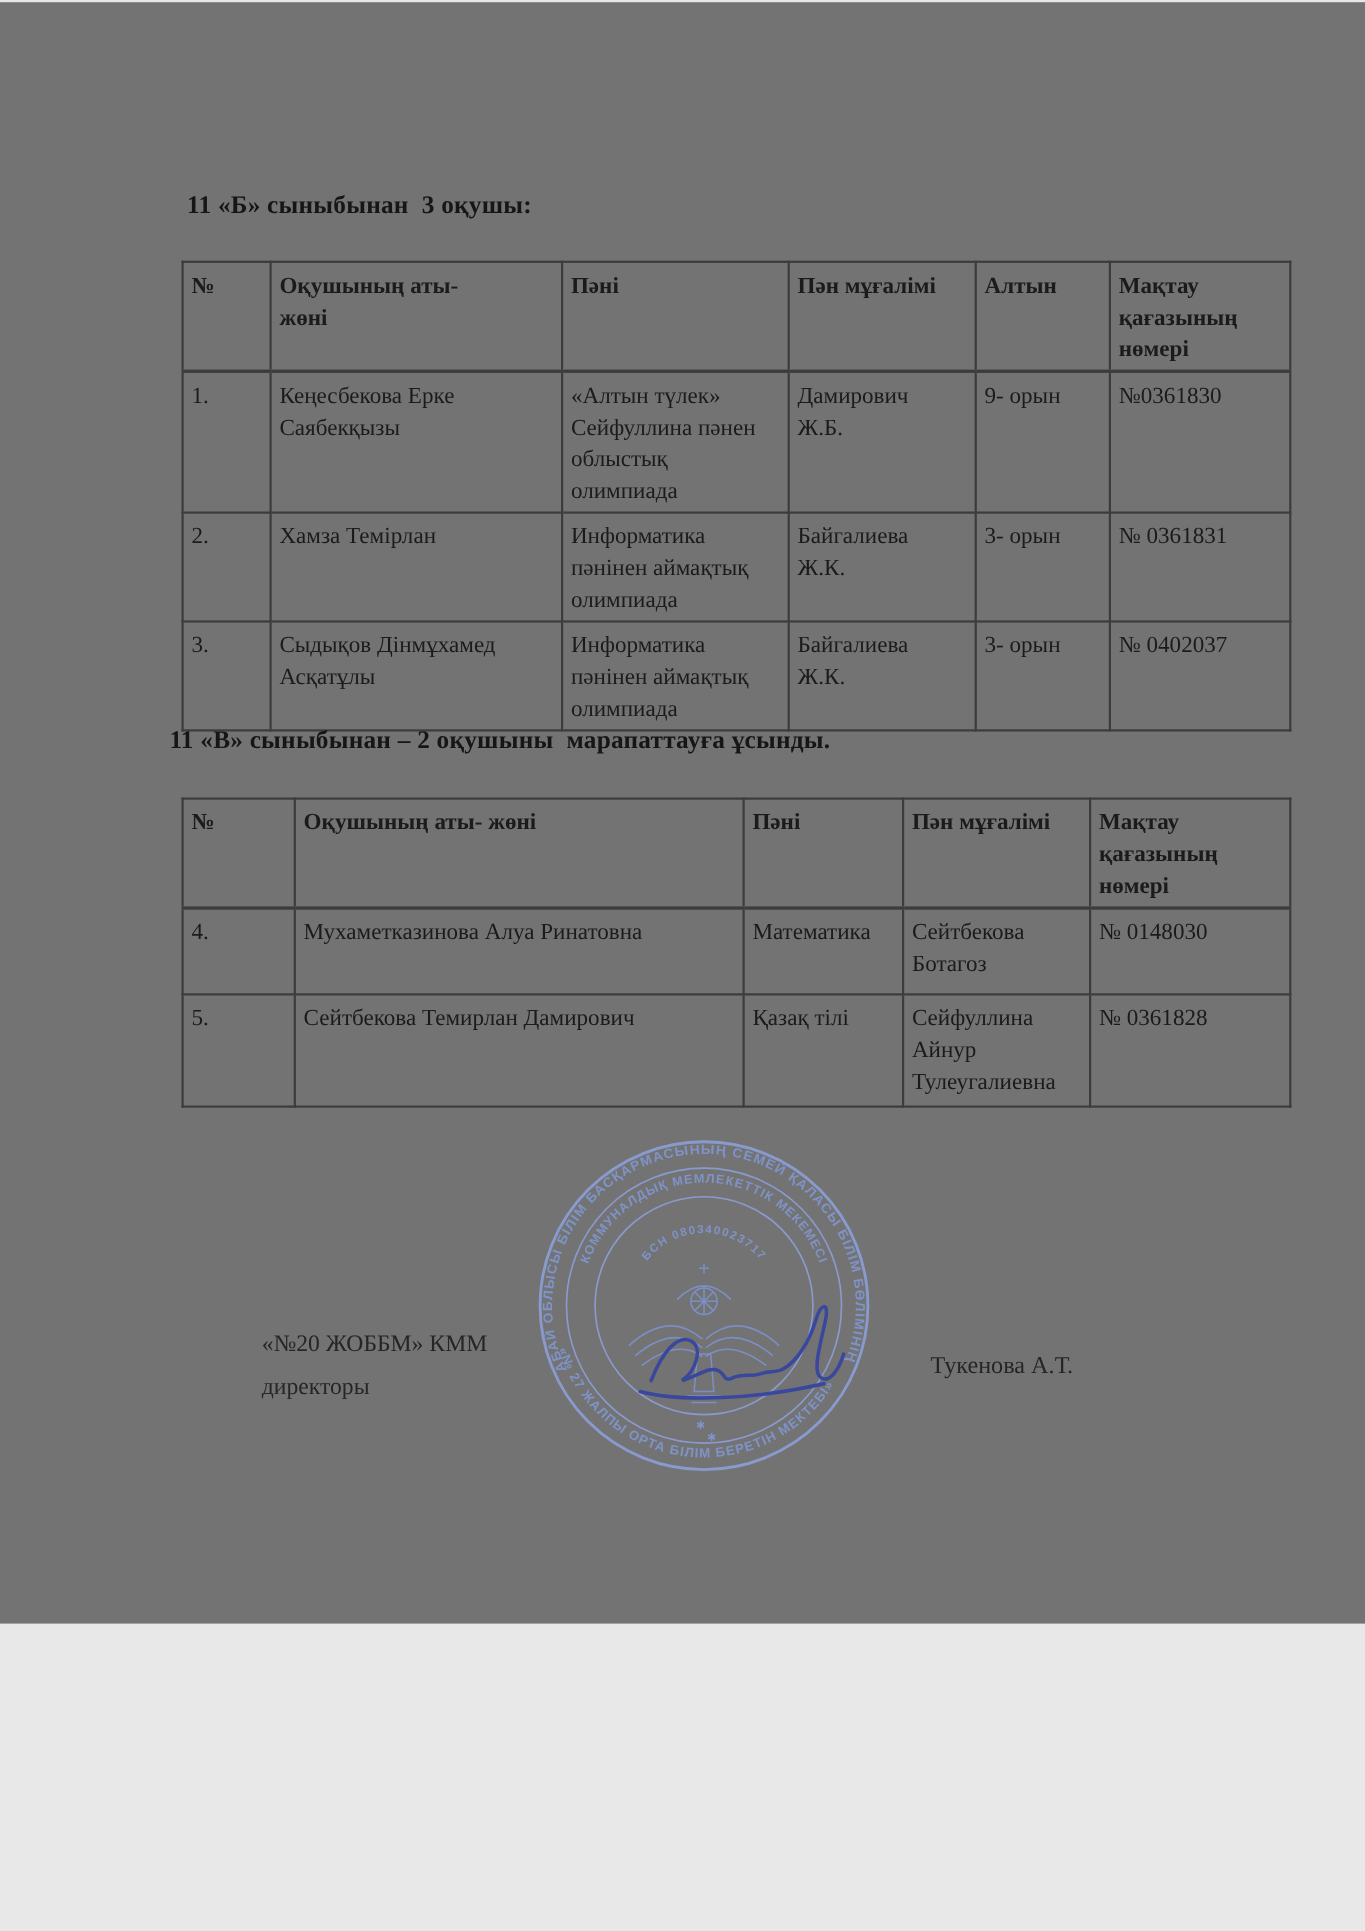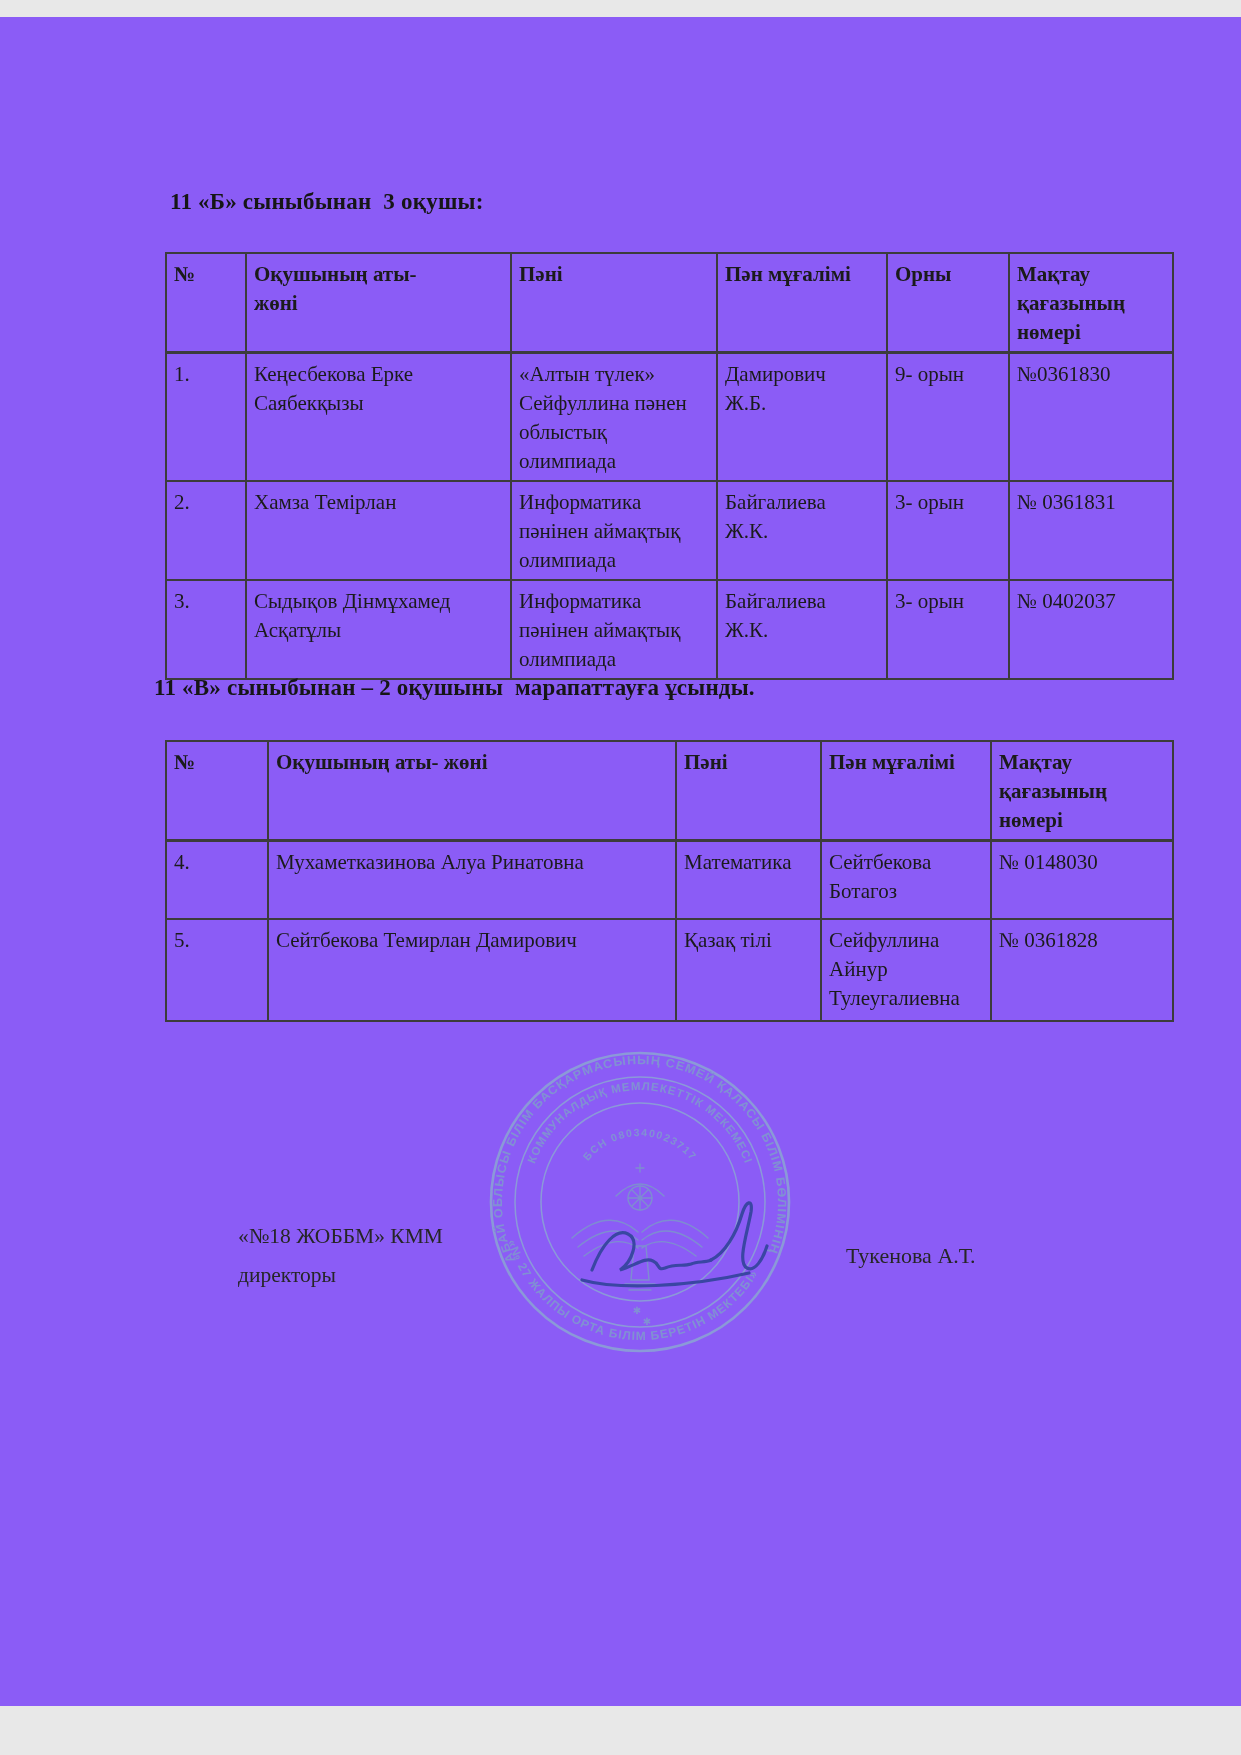--- a/index.html
+++ b/index.html
@@ -1,18 +1,18 @@
 <!DOCTYPE html>
 <html><head>
 <meta charset="utf-8">
 <style>
   html,body{margin:0;padding:0;background:#e8e8e8;}
   .page{
-    position:relative;width:1241px;height:1689px;margin:17px auto;
-    background:#8b5cf6;overflow:hidden;
+    position:relative;width:1241px;height:1474px;margin:2px auto;
+    background:#737373;overflow:hidden;
     font-family:"Liberation Serif","DejaVu Serif",serif;color:#1c1c1c;
   }
   .heading{
     position:absolute;margin:0;font-size:23px;font-weight:700;
     white-space:pre-wrap;letter-spacing:.2px;color:#161616;
   }
   #heading1{left:170px;top:172px;}
   #heading2{left:154px;top:658px;}
 
   table{
@@ -57,21 +57,21 @@
         <col style="width:122px">
         <col style="width:164px">
     </colgroup>
   <thead>
         <tr>
           <th>№</th>
           <th>Оқушының аты-
 жөні</th>
           <th>Пәні</th>
           <th>Пән мұғалімі</th>
-          <th>Орны</th>
+          <th>Алтын</th>
           <th>Мақтау
 қағазының
 нөмері</th>
         </tr>
       </thead>
       <tbody>
         <tr>
           <td>1.</td>
           <td>Кеңесбекова Ерке
 Саябекқызы</td>
@@ -146,21 +146,21 @@
           <td>Қазақ тілі</td>
           <td>Сейфуллина
 Айнур
 Тулеугалиевна</td>
           <td>№ 0361828</td>
         </tr>
       </tbody>
     </table>
 
   <div class="org-block">
-    <div>«№18 ЖОББМ» КММ</div>
+    <div>«№20 ЖОББМ» КММ</div>
     <div>директоры</div>
   </div>
 
   <svg class="stamp" width="312" height="312" viewBox="0 0 312 312">
     <defs>
       <path id="arc-outer" d="M 30.9 214.3 A 138 138 0 1 1 281.1 214.3"></path>
       <path id="arc-bottom" d="M 18 156 A 138 138 0 0 0 294 156"></path>
       <path id="arc-mid" d="M 50.8 117.7 A 112 112 0 0 1 261.2 117.7"></path>
       <path id="arc-bsn" d="M 90 156 A 66 66 0 0 1 222 156"></path>
     </defs>

